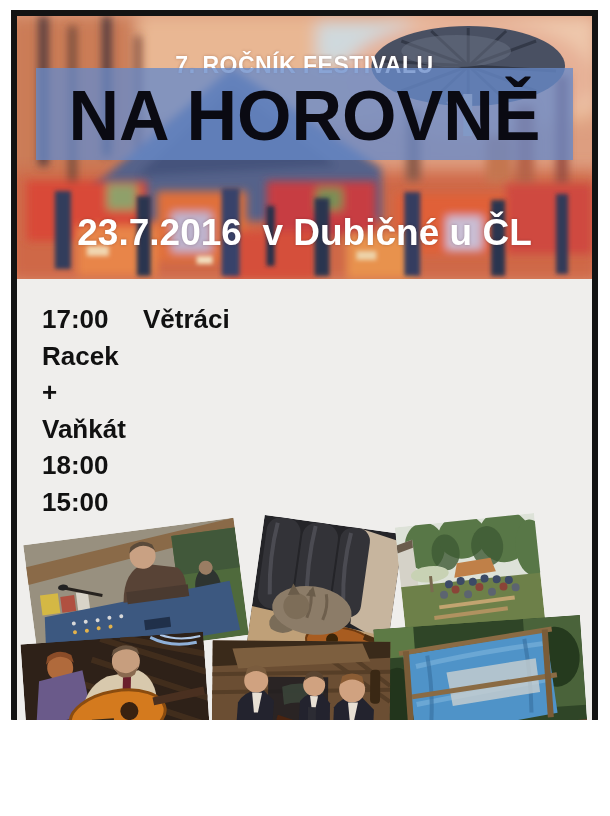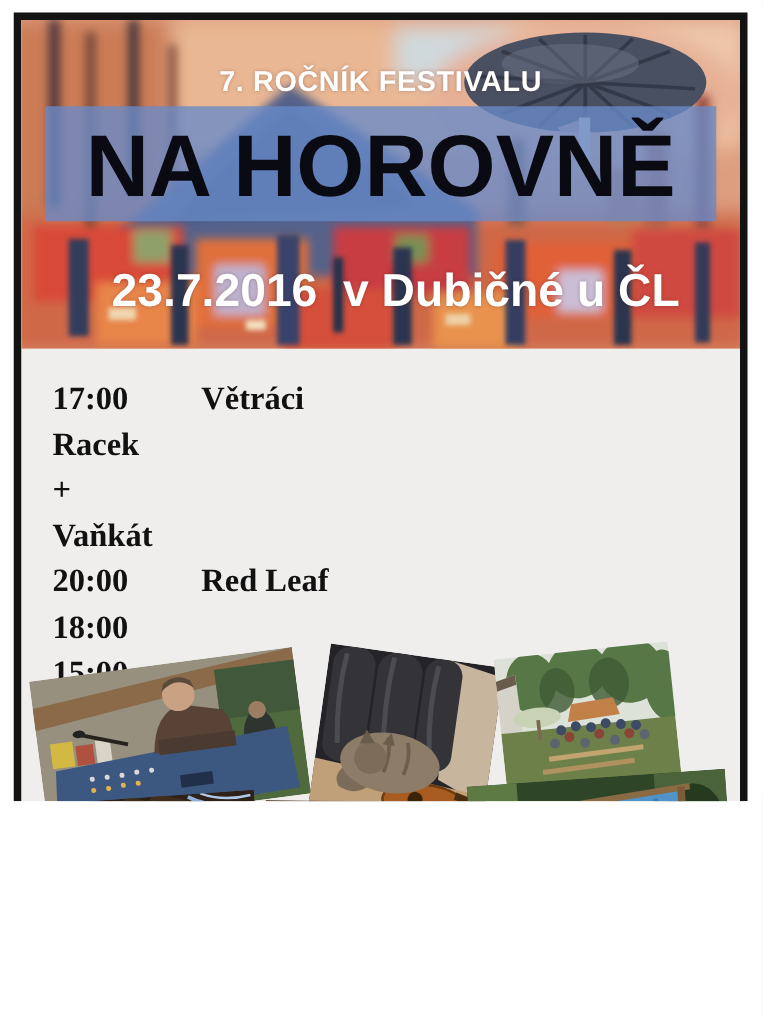--- a/index.html
+++ b/index.html
@@ -1,37 +1,37 @@
 <!DOCTYPE html>
 <html style="--accent-band: #688bc9; --title-ink: #0a0a12; --header-text: #ffffff; --schedule-ink: #111111; --poster-bg: #efeeec; --border-ink: #131313;"><head>
 <meta charset="utf-8">
 <style>
   html,body{margin:0;padding:0;background:#ffffff;}
-  .page{position:relative;width:610px;height:641px;background:#ffffff;overflow:hidden;
+  .page{position:relative;width:610px;height:720px;background:#ffffff;overflow:hidden;
         font-family:"Liberation Sans","DejaVu Sans",sans-serif;border-radius:13px;}
   .poster{position:absolute;left:11px;top:10px;width:587px;height:793px;
           border:6px solid var(--border-ink,#131313);box-sizing:border-box;
           background:var(--poster-bg,#efeeec);overflow:hidden;}
   
   .header{position:relative;width:575px;height:263px;overflow:hidden;}
   .painting{position:absolute;left:0;top:0;width:100%;height:100%;display:block;}
   .festival-line{position:absolute;left:0;top:36px;width:100%;text-align:center;
                  color:var(--header-text,#fff);font-size:23px;font-weight:bold;
                  letter-spacing:.5px;text-shadow:0 0 3px rgba(90,40,30,.35);}
-  .title-band{position:absolute;left:19px;top:69px;width:537px;height:92px;
+  .title-band{position:absolute;left:19px;top:52px;width:537px;height:92px;
               background:rgba(104,139,201,.78);display:flex;align-items:flex-start;justify-content:center;}
   .title-band .title{color:var(--title-ink,#0a0a12);font-size:70px;font-weight:bold;
               line-height:92px;white-space:pre;transform:translateY(2px);}
   .date-line{position:absolute;left:0;top:196px;width:100%;text-align:center;
              color:var(--header-text,#fff);font-size:37px;font-weight:bold;white-space:pre;
-             text-shadow:0 0 3px rgba(60,20,20,.3);padding-left:12px;}
+             text-shadow:0 0 3px rgba(60,20,20,.3);}
   
   .schedule{margin:22px 0 0 25px;}
-  .sched-row{display:grid;grid-template-columns:62px auto;column-gap:57px;
-             line-height:36.5px;font-size:26px;font-weight:bold;color:var(--schedule-ink,#111);font-family:Liberation Serif, serif;}
+  .sched-row{display:grid;grid-template-columns:62px auto;column-gap:39px;
+             line-height:36.5px;font-size:26px;font-weight:bold;color:var(--schedule-ink,#111);}
   
   .photo{position:absolute;overflow:hidden;}
   .photo svg{display:block;width:100%;height:100%;}
   .p1{left:13px;top:515px;width:212px;height:118px;transform:rotate(-7.5deg);z-index:1;}
   .p2{left:238px;top:508px;width:140px;height:130px;transform:rotate(8deg);z-index:2;}
   .p3{left:383px;top:504px;width:140px;height:108px;transform:rotate(-6deg);z-index:3;}
   .p6{left:361px;top:606px;width:207px;height:142px;transform:rotate(-4deg);z-index:4;}
   .p4{left:7px;top:622px;width:183px;height:108px;transform:rotate(-4deg);z-index:5;}
   .p5{left:195px;top:625px;width:178px;height:124px;transform:rotate(0.5deg);z-index:6;}
 </style>
@@ -124,24 +124,20 @@
       <div class="date-line">23.7.2016  v Dubičné u ČL</div>
     </div>
 
     <div class="schedule">
       <div class="sched-row">
         <span>17:00</span>
         <span>Větráci</span>
       </div>
       <div class="sched-row">
         <span>Racek + Vaňkát</span>
-      </div>
-      <div class="sched-row">
-        <span>20:00</span>
-        <span>Red Leaf</span>
       </div>
       <div class="sched-row">
         <span>18:00</span>
       </div>
       <div class="sched-row">
         <span>15:00</span>
       </div>
     </div>
 
     <div class="photo p1">

